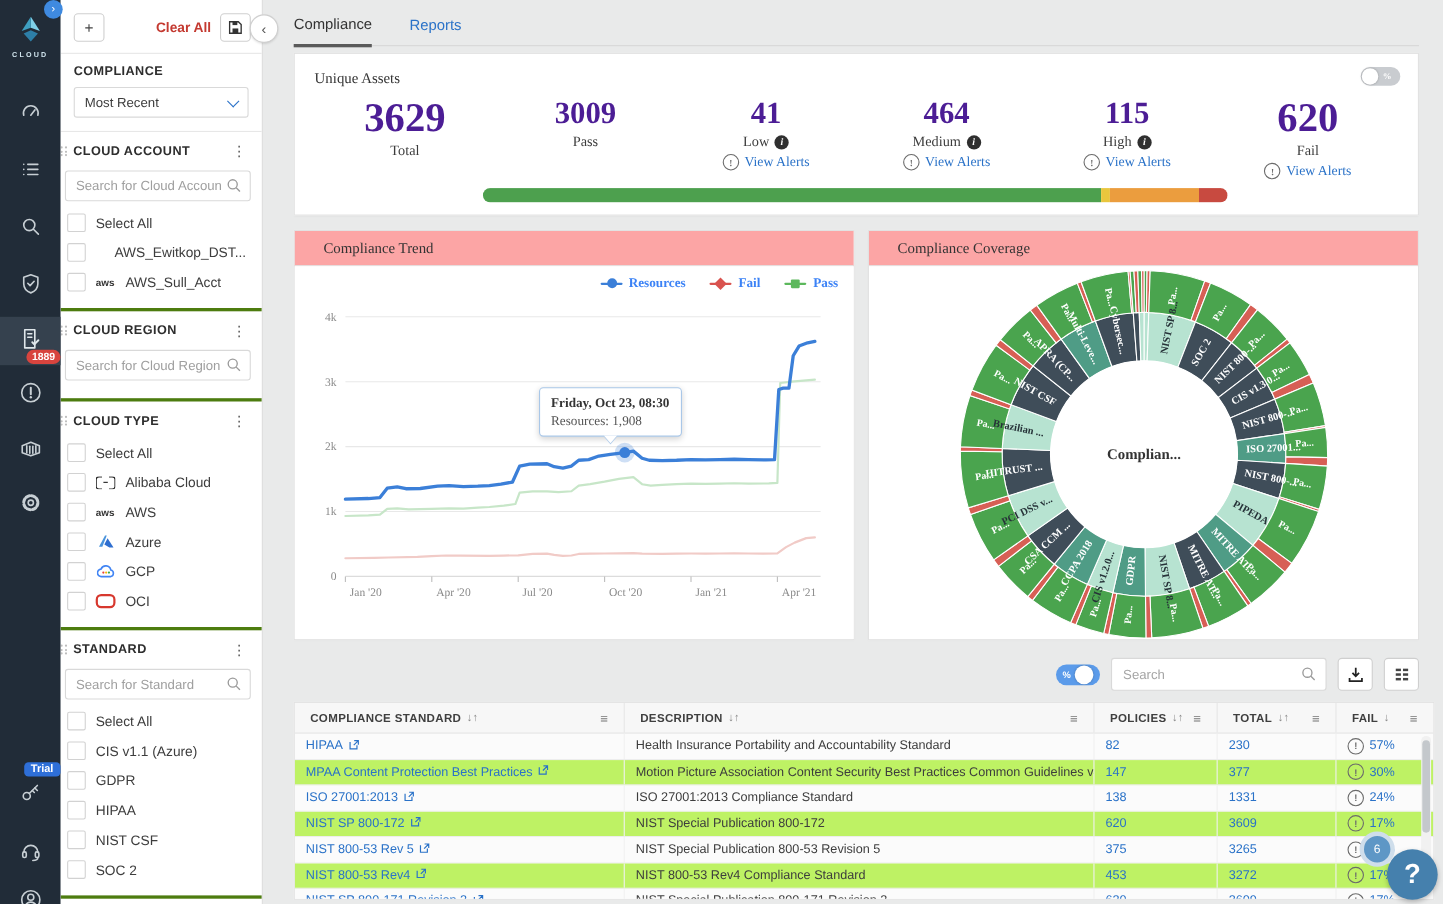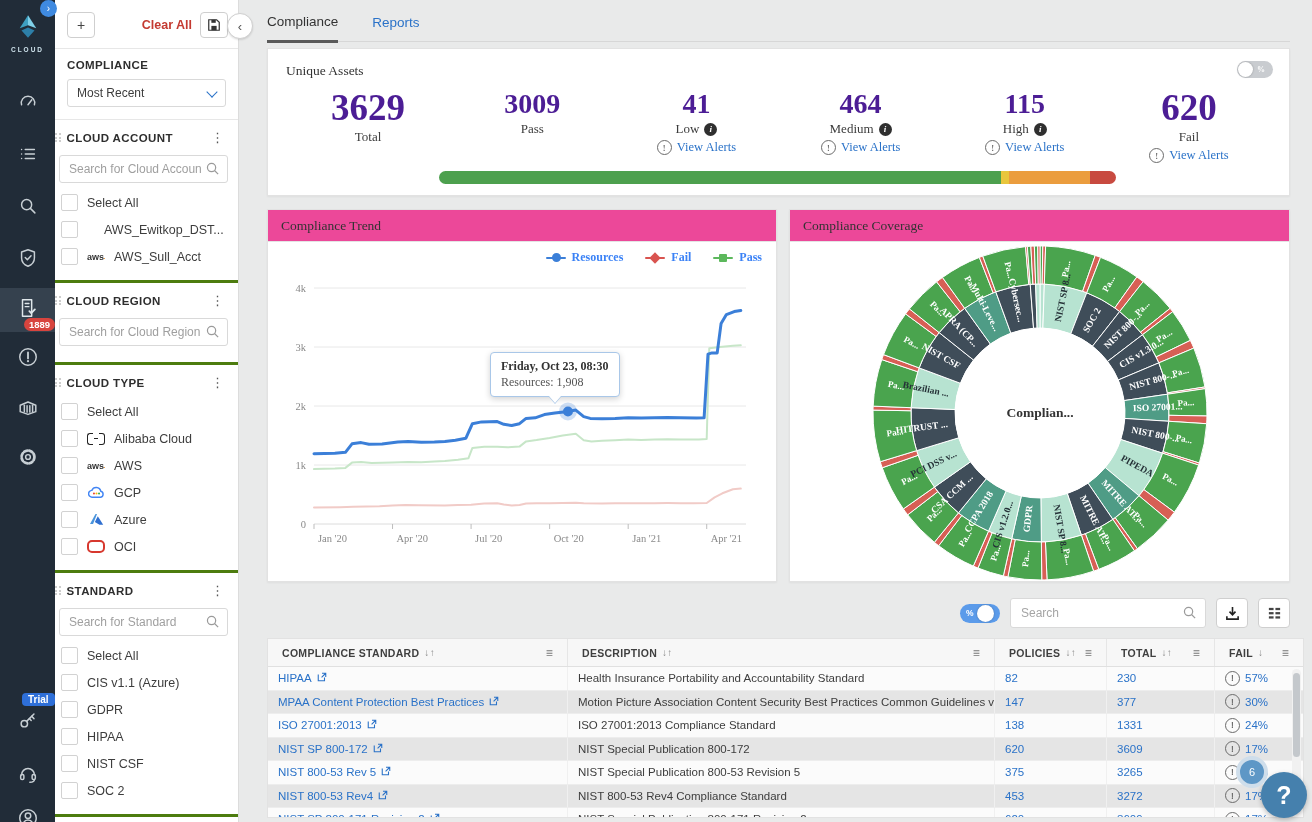--- a/index.html
+++ b/index.html
@@ -72,21 +72,21 @@
   .va-row{margin-top:3px;font-size:12.5px;color:#2a72c8;display:flex;align-items:center;justify-content:center;gap:5px;cursor:pointer;}
   .alert-circ{display:inline-flex;width:13px;height:13px;border-radius:50%;border:1.3px solid #6b6b6b;color:#6b6b6b;font-size:8.5px;font-weight:700;align-items:center;justify-content:center;flex:0 0 auto;}
   .ua-bar{position:absolute;left:171px;bottom:11px;width:677px;height:13px;border-radius:7px;overflow:hidden;display:flex;}
   .ua-bar span{height:100%;}
 
   
   .charts-row{display:flex;gap:12px;margin-top:13px;height:373px;}
   .chart-panel{display:flex;flex-direction:column;}
   .trend-panel{width:508px;flex:0 0 auto;}
   .cov-panel{flex:1;}
-  .panel-head{height:31px;background:#ec4899;border-bottom:1px solid #e4e4e4;display:flex;align-items:center;padding:0 13px;font-size:13.5px;color:#333;flex:0 0 auto;}
+  .panel-head{height:31px;background:#fca5a5;border-bottom:1px solid #e4e4e4;display:flex;align-items:center;padding:0 26px;font-size:13.5px;color:#333;flex:0 0 auto;}
   .chart-body{position:relative;flex:1;background:#fff;}
   .legend{position:absolute;right:14px;top:8px;display:flex;gap:22px;align-items:center;z-index:2;}
   .leg-item{display:flex;align-items:center;gap:6px;font-size:12px;font-weight:700;color:#3b82f6;}
   .leg-mark{position:relative;width:20px;height:8px;display:inline-block;}
   .leg-line{position:absolute;left:0;top:3px;width:20px;height:2.5px;border-radius:2px;}
   .leg-dot{position:absolute;left:6px;top:-1px;width:9px;height:9px;border-radius:50%;}
   .leg-diam{position:absolute;left:6px;top:0px;width:8px;height:8px;transform:rotate(45deg);}
   .leg-sq{position:absolute;left:6px;top:0px;width:8px;height:8px;border-radius:1px;}
   .trend-tooltip{position:absolute;background:#fff;border:1px solid #a9c7e8;border-radius:4px;box-shadow:0 2px 6px rgba(0,0,0,.18);padding:6px 10px;z-index:3;white-space:nowrap;}
   .trend-tooltip .tt1{font-size:12px;font-weight:700;color:#333;}
@@ -103,21 +103,21 @@
   .t-search input::placeholder{color:#a5a5a5;}
   .t-search .mag{position:absolute;right:9px;top:7px;}
   .icon-btn{width:32px;height:30px;border:1px solid #cfcfcf;border-radius:4px;background:#fff;display:flex;align-items:center;justify-content:center;cursor:pointer;}
 
   
   .tbl{margin-top:9px;margin-right:-14px;background:#fff;border:1px solid #e2e2e2;position:relative;height:178px;overflow:hidden;}
   .thead{display:flex;background:#f7f7f7;border-bottom:1px solid #e0e0e0;height:27px;}
   .th{display:flex;align-items:center;gap:5px;padding:0 14px;font-size:10.5px;font-weight:700;color:#3f3f3f;letter-spacing:.3px;border-right:1px solid #e6e6e6;box-sizing:border-box;}
   .th .sort{color:#8a8a8a;font-size:10px;font-weight:400;}
   .th .burger{margin-left:auto;color:#777;font-size:12px;cursor:pointer;}
-  .trow{display:flex;height:22.5px;border-bottom:1px solid #ededed;background:#e5e5e5;}
+  .trow{display:flex;height:22.5px;border-bottom:1px solid #ededed;background:#bef264;}
   .trow:nth-child(odd){background:#fbfbfb;}
   .td{display:flex;align-items:center;gap:5px;padding:0 10px;font-size:11.5px;color:#3d3d3d;border-right:1px solid #f0f0f0;box-sizing:border-box;overflow:hidden;white-space:nowrap;}
   .td.link, .td .lk{color:#2a72c8;cursor:pointer;}
   .c0{width:300px;flex:0 0 auto;}
   .c1{width:427px;flex:0 0 auto;}
   .c2{width:112px;flex:0 0 auto;}
   .c3{width:108px;flex:0 0 auto;}
   .c4{flex:1;border-right:none;}
   .sbar{position:absolute;right:2px;top:30px;bottom:2px;width:9px;background:#f1f1f1;border-radius:5px;}
   .sthumb{position:absolute;left:1px;top:4px;width:7px;height:84px;background:#c4c8cc;border-radius:4px;}
@@ -331,39 +331,39 @@
           <div class="fitem">
             <span class="cbox"></span>
             <span class="citype ic-aws">
               <span class="aws-word">aws</span>
               <span class="aws-smile"></span>
             </span>
             <span class="fitem-label">AWS</span>
           </div>
           <div class="fitem">
             <span class="cbox"></span>
+            <span class="citype ic-azure">
+              <svg width="15" height="13" viewBox="0 0 16 14">
+                <path d="M8.6 1 L4.3 11.8 L1 11.8 L6.9 1 Z" fill="#4a94dc"></path>
+                <path d="M9.4 3.6 L6.2 9.6 L11.2 12.6 L15.2 12.6 Z" fill="#2f6fd0"></path>
+              </svg>
+            </span>
+            <span class="fitem-label">Azure</span>
+          </div>
+          <div class="fitem">
+            <span class="cbox"></span>
             <span class="citype ic-gcp">
               <svg width="17" height="13" viewBox="0 0 20 14">
                 <path d="M5 12.5 a4 4 0 0 1 -.5 -8 A5.5 5.5 0 0 1 15 5.5 A3.6 3.6 0 0 1 15 12.5 Z" fill="none" stroke="#4285f4" stroke-width="1.7"></path>
                 <circle cx="7" cy="8.2" r="1.2" fill="#ea4335"></circle>
                 <circle cx="10" cy="8.2" r="1.2" fill="#fbbc05"></circle>
                 <circle cx="13" cy="8.2" r="1.2" fill="#34a853"></circle>
               </svg>
             </span>
             <span class="fitem-label">GCP</span>
-          </div>
-          <div class="fitem">
-            <span class="cbox"></span>
-            <span class="citype ic-azure">
-              <svg width="15" height="13" viewBox="0 0 16 14">
-                <path d="M8.6 1 L4.3 11.8 L1 11.8 L6.9 1 Z" fill="#4a94dc"></path>
-                <path d="M9.4 3.6 L6.2 9.6 L11.2 12.6 L15.2 12.6 Z" fill="#2f6fd0"></path>
-              </svg>
-            </span>
-            <span class="fitem-label">Azure</span>
           </div>
           <div class="fitem">
             <span class="cbox"></span>
             <span class="citype ic-oci">
               <span class="oci-pill"></span>
             </span>
             <span class="fitem-label">OCI</span>
           </div>
         </div>
         <div class="fsection">

